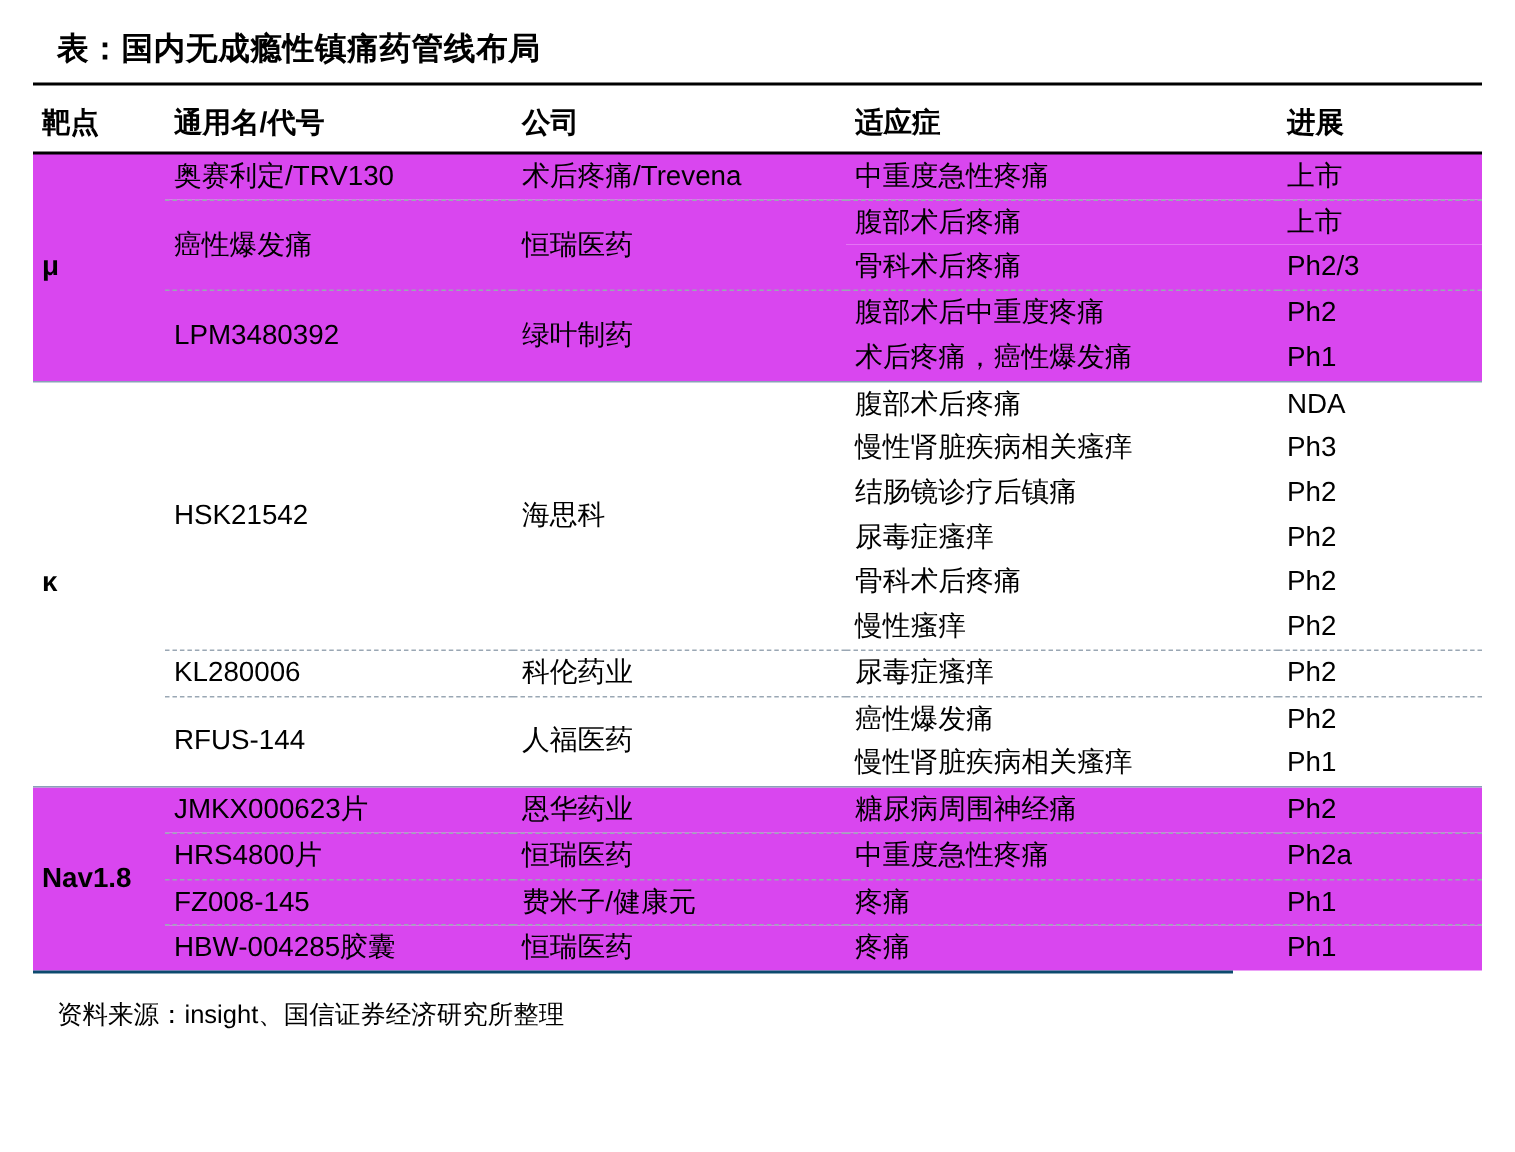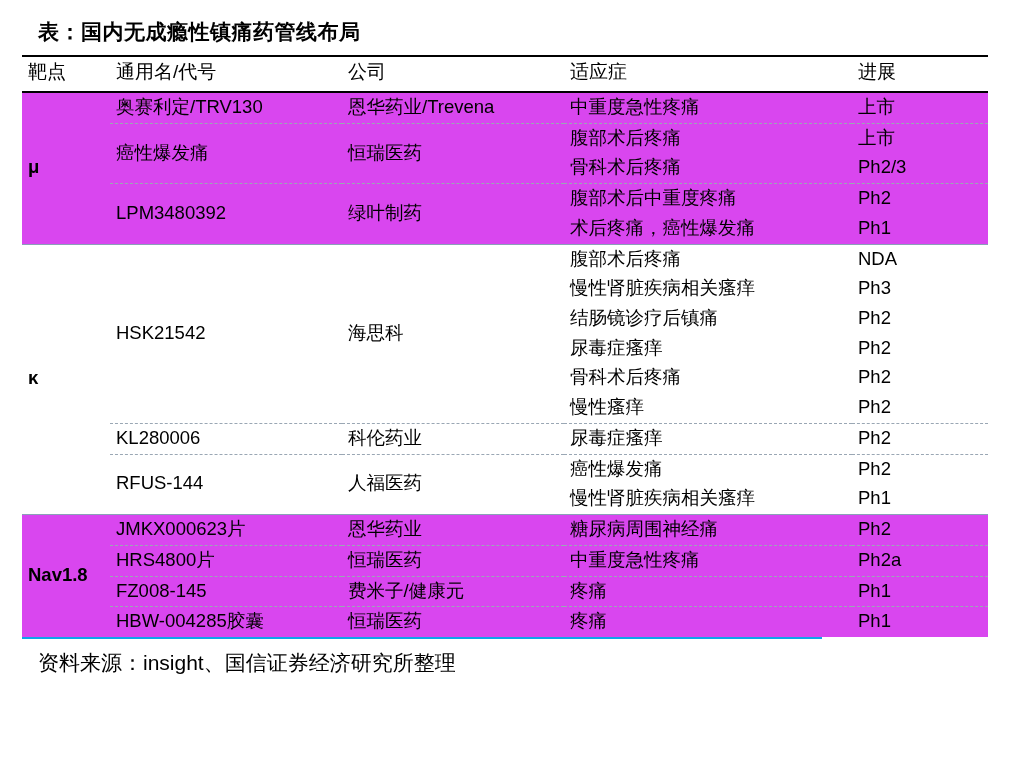--- a/index.html
+++ b/index.html
@@ -34,23 +34,23 @@
     table-layout: fixed;
   }
   table.pipeline col.c-target { width: 88px; }
   table.pipeline col.c-name   { width: 232px; }
   table.pipeline col.c-comp   { width: 222px; }
   table.pipeline col.c-indic  { width: 288px; }
   table.pipeline col.c-prog   { width: 136px; }
 
   table.pipeline thead th {
     font-size: 19px;
-    font-weight: normal;
+    font-weight: bold;
     text-align: left;
-    padding: 2px 6px 6px 6px;
+    padding: 12px 6px 6px 6px;
     border-top: 2px solid #000000;
     border-bottom: 2px solid #000000;
     background: #ffffff;
     white-space: nowrap;
   }
   table.pipeline td {
     font-size: 18.5px;
     padding: 4px 6px 5px 6px;
     vertical-align: middle;
     line-height: 1.12;
@@ -62,23 +62,23 @@
   }
   tr.shade td { background: #d946ef; }
   tr.plain td { background: #ffffff; }
 
   
   td.dash-top { border-top: 1px dashed #9aa7b4; }
   td.solid-top { border-top: 1.6px solid #8aa0b8; }
 
   .footer {
     margin-top: 0;
-    border-top: 2px solid #0ea5e9;
-    padding: 10px 0 0 16px;
-    font-size: 21px;
+    border-top: 2px solid #0c4a6e;
+    padding: 16px 0 0 16px;
+    font-size: 17px;
   }
 </style>
 </head>
 <body>
 
 <div class="page">
 
   <div class="title">表：国内无成瘾性镇痛药管线布局</div>
 
   <table class="pipeline">
@@ -95,21 +95,21 @@
         <th>通用名/代号</th>
         <th>公司</th>
         <th>适应症</th>
         <th>进展</th>
       </tr>
     </thead>
     <tbody id="table-body">
         <tr class="shade">
           <td class="target" rowspan="5">μ</td>
           <td class="name" rowspan="1">奥赛利定/TRV130</td>
-          <td class="company" rowspan="1">恩华药业/Trevena</td>
+          <td class="company" rowspan="1">术后疼痛/Trevena</td>
           <td class="indication">中重度急性疼痛</td>
           <td class="progress">上市</td>
         </tr>
         <tr class="shade">
           <td class="name dash-top" rowspan="2">癌性爆发痛</td>
           <td class="company dash-top" rowspan="2">恒瑞医药</td>
           <td class="indication dash-top">腹部术后疼痛</td>
           <td class="progress dash-top">上市</td>
         </tr>
         <tr class="shade">

